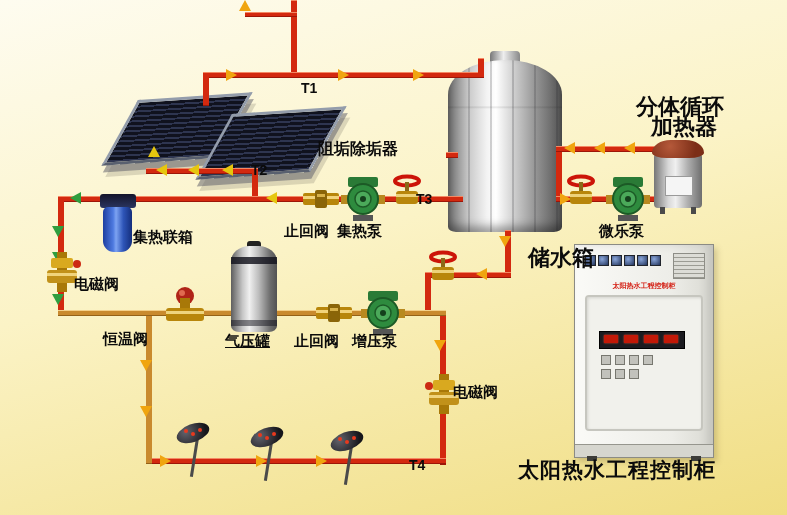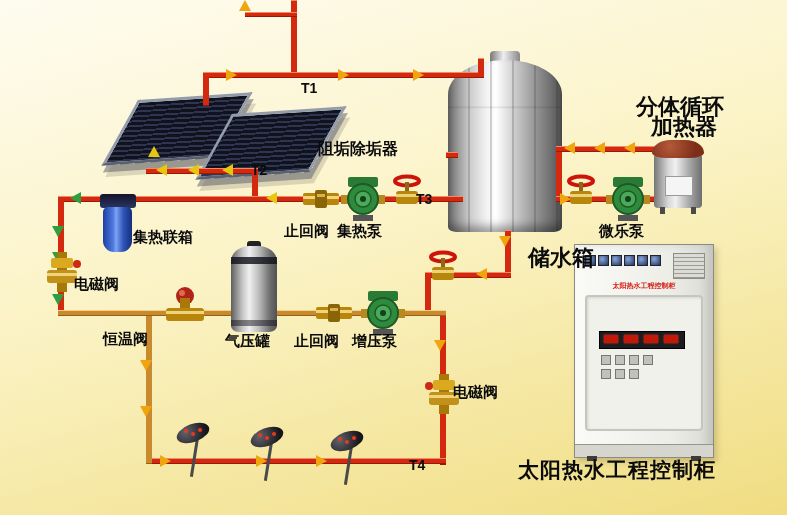--- a/index.html
+++ b/index.html
@@ -335,19 +335,19 @@
   <span class="lbl sensor" style="left:251px;top:162px;">T2</span>
   <span class="lbl sensor" style="left:416px;top:148px;margin-top:43px;">T3</span>
   <span class="lbl sensor" style="left:409px;top:457px;">T4</span>
   <span class="lbl" style="left:133px;top:228px;">集热联箱</span>
   <span class="lbl" style="left:284px;top:222px;">止回阀</span>
   <span class="lbl" style="left:337px;top:222px;">集热泵</span>
   <span class="lbl" style="left:74px;top:275px;">电磁阀</span>
   <span class="lbl bg" style="left:528px;top:243px;">储水箱</span>
   <span class="lbl" style="left:599px;top:222px;">微乐泵</span>
   <span class="lbl" style="left:103px;top:330px;">恒温阀</span>
-  <span class="lbl" style="left:225px;top:332px;">气压罐</span>
+  <span class="lbl" style="left:225px;top:332px;text-decoration:underline;">气压罐</span>
   <span class="lbl" style="left:294px;top:332px;">止回阀</span>
   <span class="lbl" style="left:352px;top:332px;">增压泵</span>
   <span class="lbl" style="left:453px;top:383px;">电磁阀</span>
   <span class="lbl title" style="left:518px;top:456px;">太阳热水工程控制柜</span>
 
 </div>
 
 </body></html>

